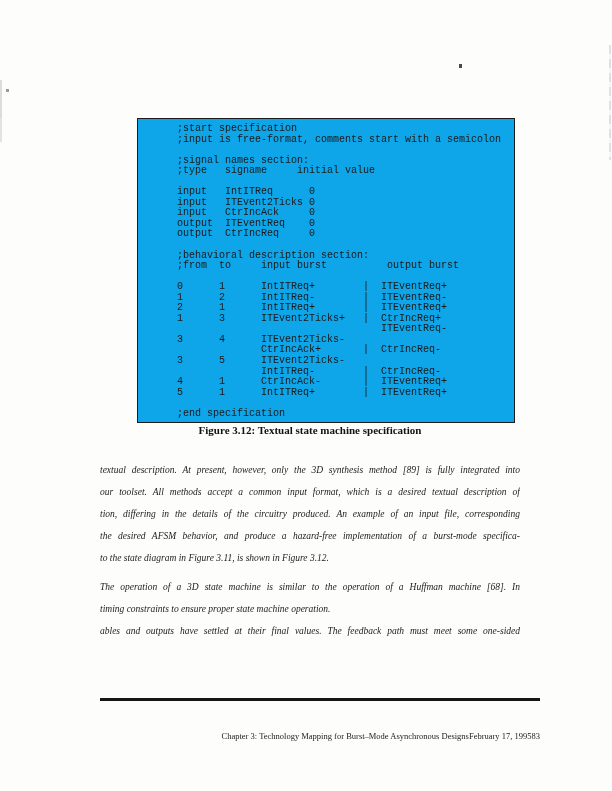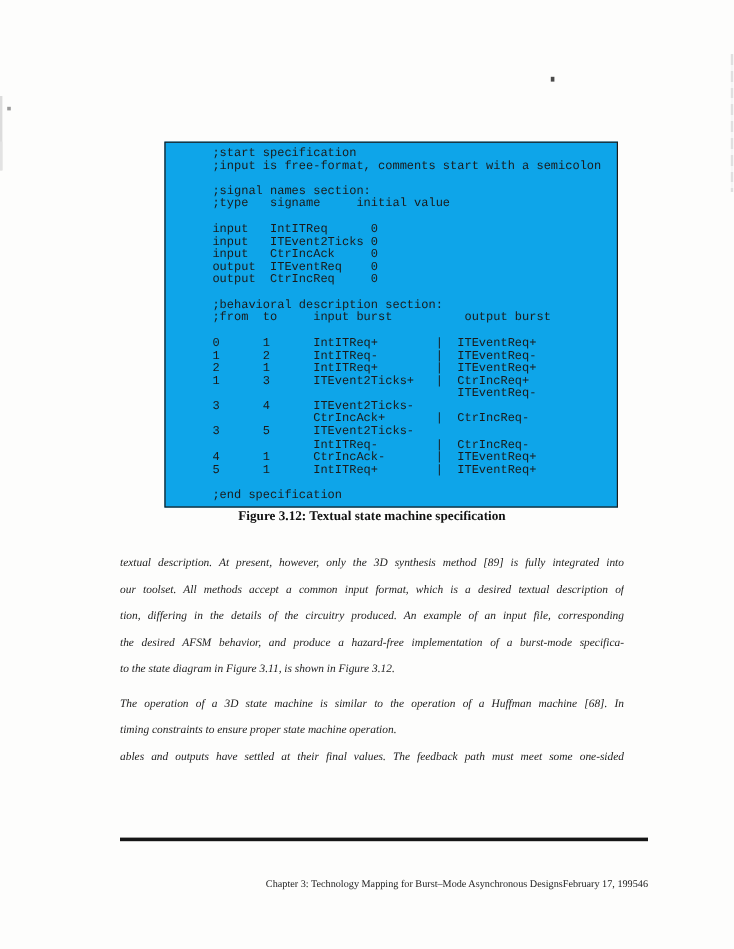--- a/index.html
+++ b/index.html
@@ -132,21 +132,21 @@
   <div class="para p2">
     <div class="pline">The operation of a 3D state machine is similar to the operation of a Huffman machine [68]. In</div>
     <div class="pline last">timing constraints to ensure proper state machine operation.</div>
     <div class="pline">ables and outputs have settled at their final values. The feedback path must meet some one-sided</div>
   </div>
 
   <div class="footer-rule"></div>
 
   <div class="footer-row">
     <div class="footer-left"><span>Chapter 3: Technology Mapping for Burst–Mode Asynchronous Designs</span><span>February 17, 1995</span></div>
-    <div>46</div>
+    <div>83</div>
   </div>
 
   <div class="artifact a-dot1"></div>
   <div class="artifact a-dot2"></div>
   <div class="artifact a-left-line"></div>
   <div class="artifact a-left-line2"></div>
   <div class="artifact a-right-line"></div>
 
 </div>
 

